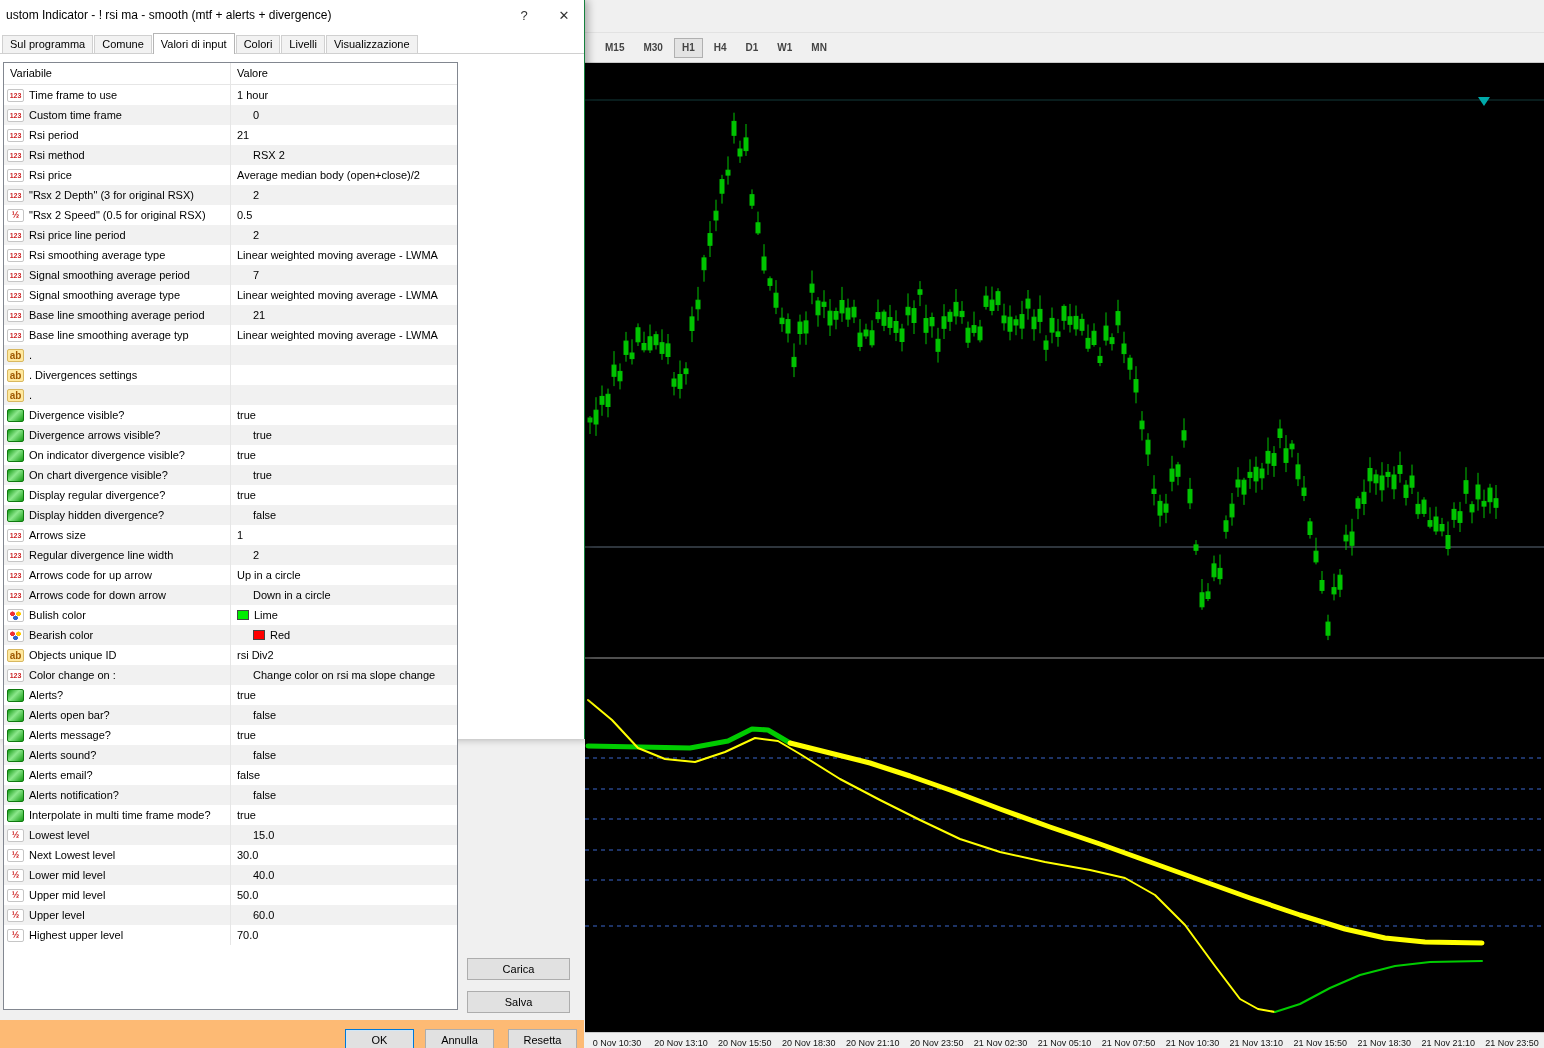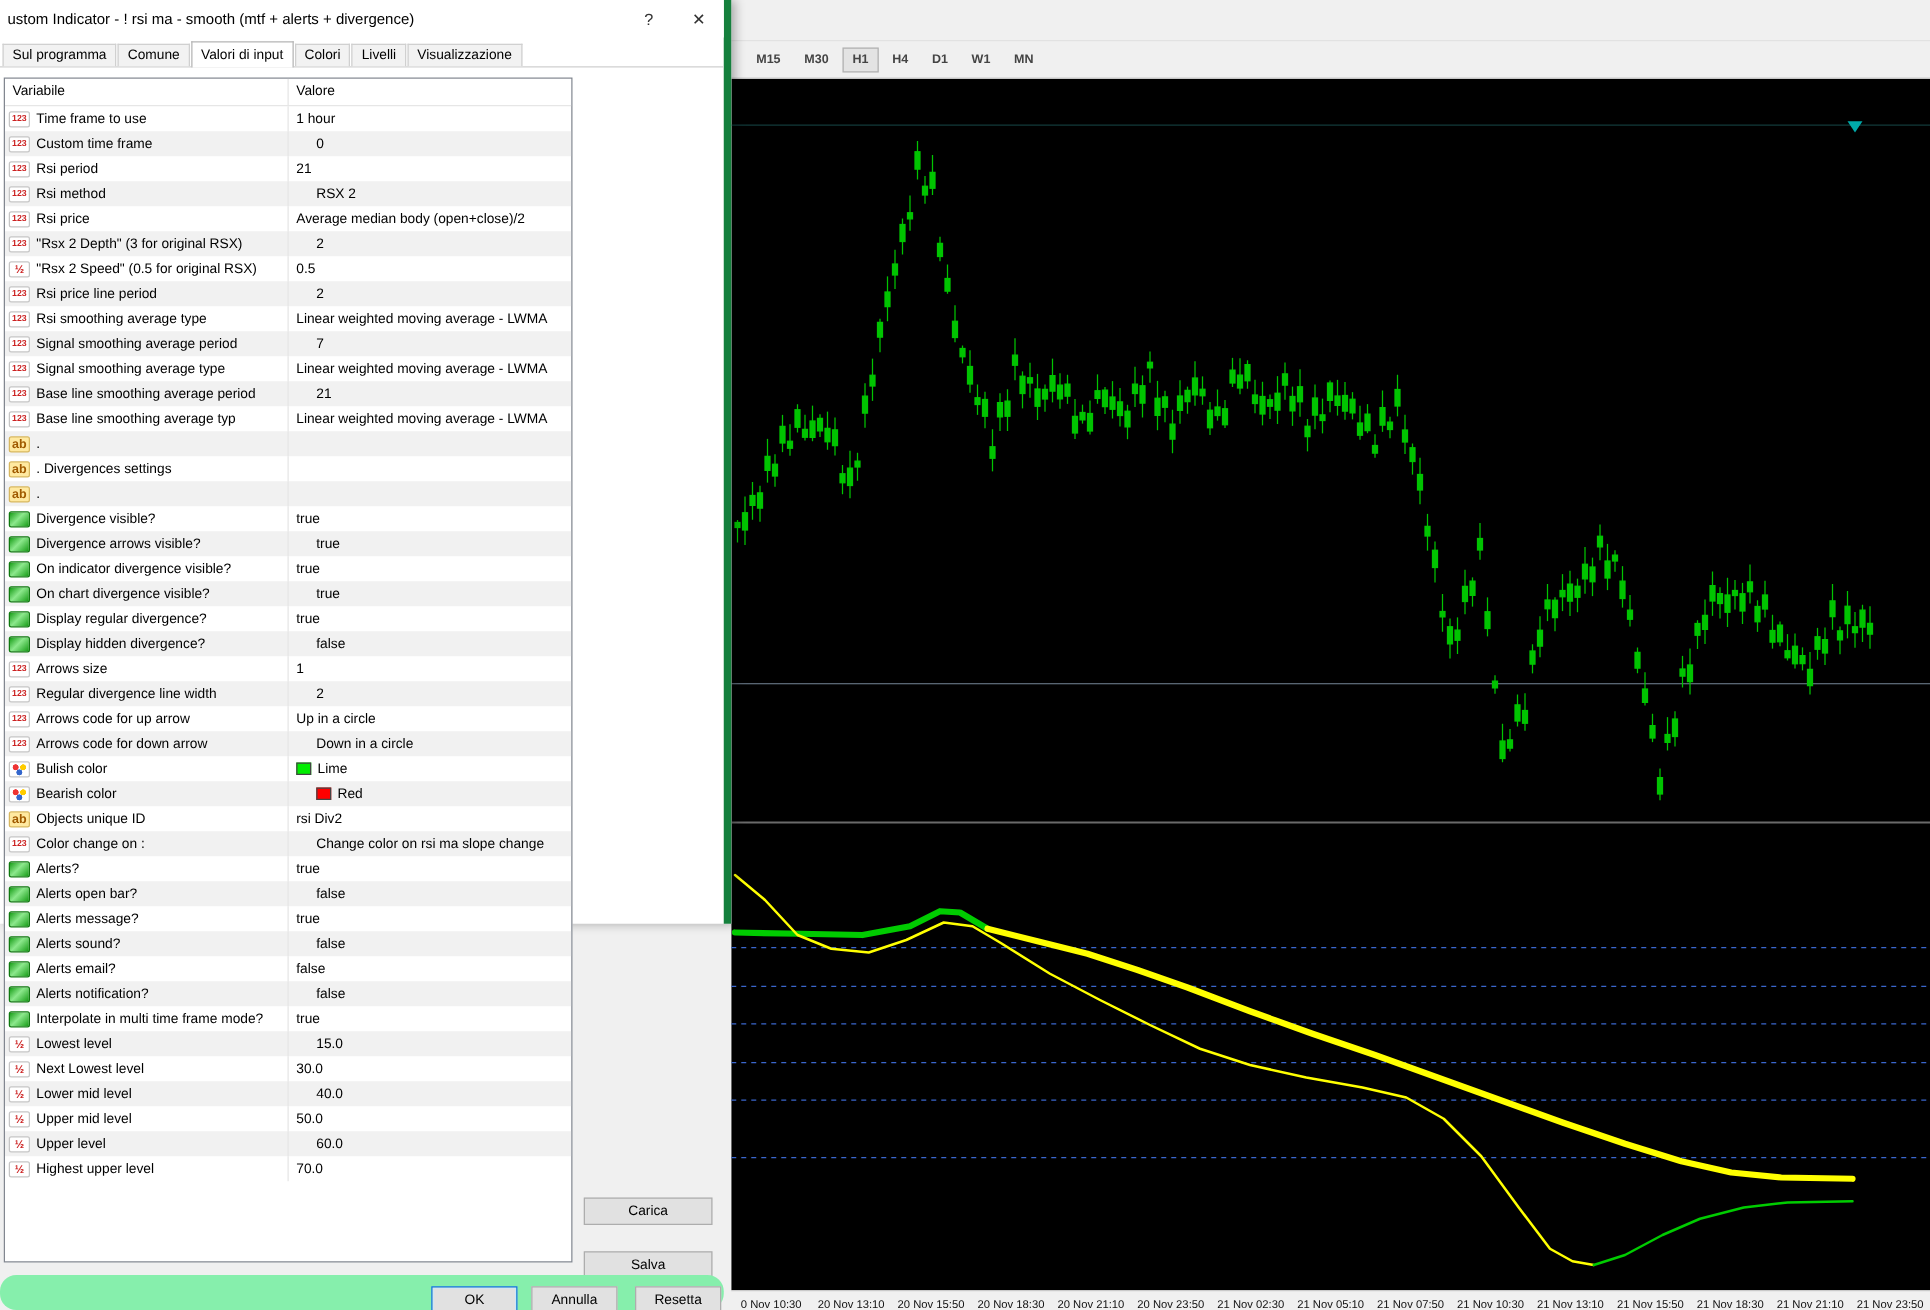--- a/index.html
+++ b/index.html
@@ -12,21 +12,21 @@
   .mt-toolbar { position:absolute; top:0; left:0; right:0; height:63px; background:#f0f0f0; border-bottom:1px solid #c9c9c9; }
   .toolbar-upper { position:absolute; top:0; left:0; right:0; height:33px; border-bottom:1px solid #e2e2e2; }
   .tf-row { position:absolute; top:38px; left:12px; display:flex; gap:3px;align-items:flex-end; }
   .tf-btn { font-size:10px; font-weight:bold; color:#444; padding:3px 7px 4px; border:1px solid transparent; background:transparent; cursor:default; }
   .tf-btn.active { background:#e3e3e3; border:1px solid #b0b0b0; }
   #chart-svg { position:absolute; top:63px; left:0; display:block; }
   .time-axis { position:absolute; bottom:0; left:0; right:0; height:16px; background:#f0f0f0; display:flex; align-items:flex-end; border-top:1px solid #c9c9c9; }
   .time-axis span { flex:1; text-align:center; font-size:9px; color:#111; white-space:nowrap; overflow:hidden; }
 
   
-  .dialog { position:absolute; left:0; top:0; width:585px; height:739px; background:#fff; border-right:6px solid #15803d; box-shadow:3px 0 8px rgba(0,0,0,.3); }
+  .dialog { position:absolute; left:0; top:0; width:585px; height:739px; background:#fff; border-right:1px solid #15803d; box-shadow:3px 0 8px rgba(0,0,0,.3); }
   .titlebar { position:absolute; top:0; left:0; right:0; height:30px; background:#fff; display:flex; align-items:center; }
   .title { font-size:12px; color:#000; padding-left:6px; flex:1; white-space:nowrap; overflow:hidden; }
   .tb-btn { width:40px; height:30px; display:flex; align-items:center; justify-content:center; font-size:13px; color:#333; cursor:default; }
   .tabs { position:absolute; top:33px; left:0; right:0; height:21px; display:flex; align-items:flex-end; padding-left:2px; border-bottom:1px solid #d0d0d0; }
   .tab { font-size:11px; color:#000; background:#f2f2f2; border:1px solid #d0d0d0; border-bottom:none; padding:2px 7px 3px; margin-right:1px; height:18px;margin-top:16px; }
   .tab.active { background:#fff; height:21px; padding-top:4px; margin-bottom:-1px; border-color:#b5b5b5; }
 
   .ptable { position:absolute; left:3px; top:62px; width:455px; height:948px; border:1px solid #828790; background:#fff; overflow:hidden; }
   .thead { display:flex; height:22px; border-bottom:1px solid #e6e6e6; background:#fff; }
   .th { font-size:11px; color:#000; padding:4px 6px; }
@@ -43,22 +43,22 @@
   .ric-bool { background:linear-gradient(135deg,#169c16 0%,#8ce88c 45%,#169c16 100%); border-color:#0e7a0e; }
   .ric-color { background:
       radial-gradient(circle at 30% 35%, #e33 0 2.2px, transparent 2.6px),
       radial-gradient(circle at 70% 35%, #fc0 0 2.2px, transparent 2.6px),
       radial-gradient(circle at 50% 72%, #36c 0 2.2px, transparent 2.6px), #fff; }
   .swatch { width:12px; height:10px; flex:none; border:1px solid #444; }
 
   .btn { font-family:inherit; font-size:11px; color:#000; background:#e1e1e1; border:1px solid #adadad; cursor:default; }
   .btn.side { position:absolute; left:467px; width:103px; height:22px; }
   #btn-load { top:958px; }
-  #btn-save { top:991px;margin-top:10px; }
-  .bottom-strip { position:absolute; left:0; right:0; top:1020px; height:28px; background:#86efac;border-radius:13px; }
+  #btn-save { top:991px; }
+  .bottom-strip { position:absolute; left:0; right:0; top:1020px; height:28px; background:#fdba74; }
   .bottom-strip .btn { position:absolute; top:9px; width:69px; height:22px; }
   .btn.okb { left:345px; border:1px solid #0078d7; box-shadow:inset 0 0 0 1px #cfe6f7; }
   .btn.cancelb { left:425px; }
   .btn.resetb { left:508px; }
 </style>
 </head>
 <body>
 
 <div class="screen">
 

